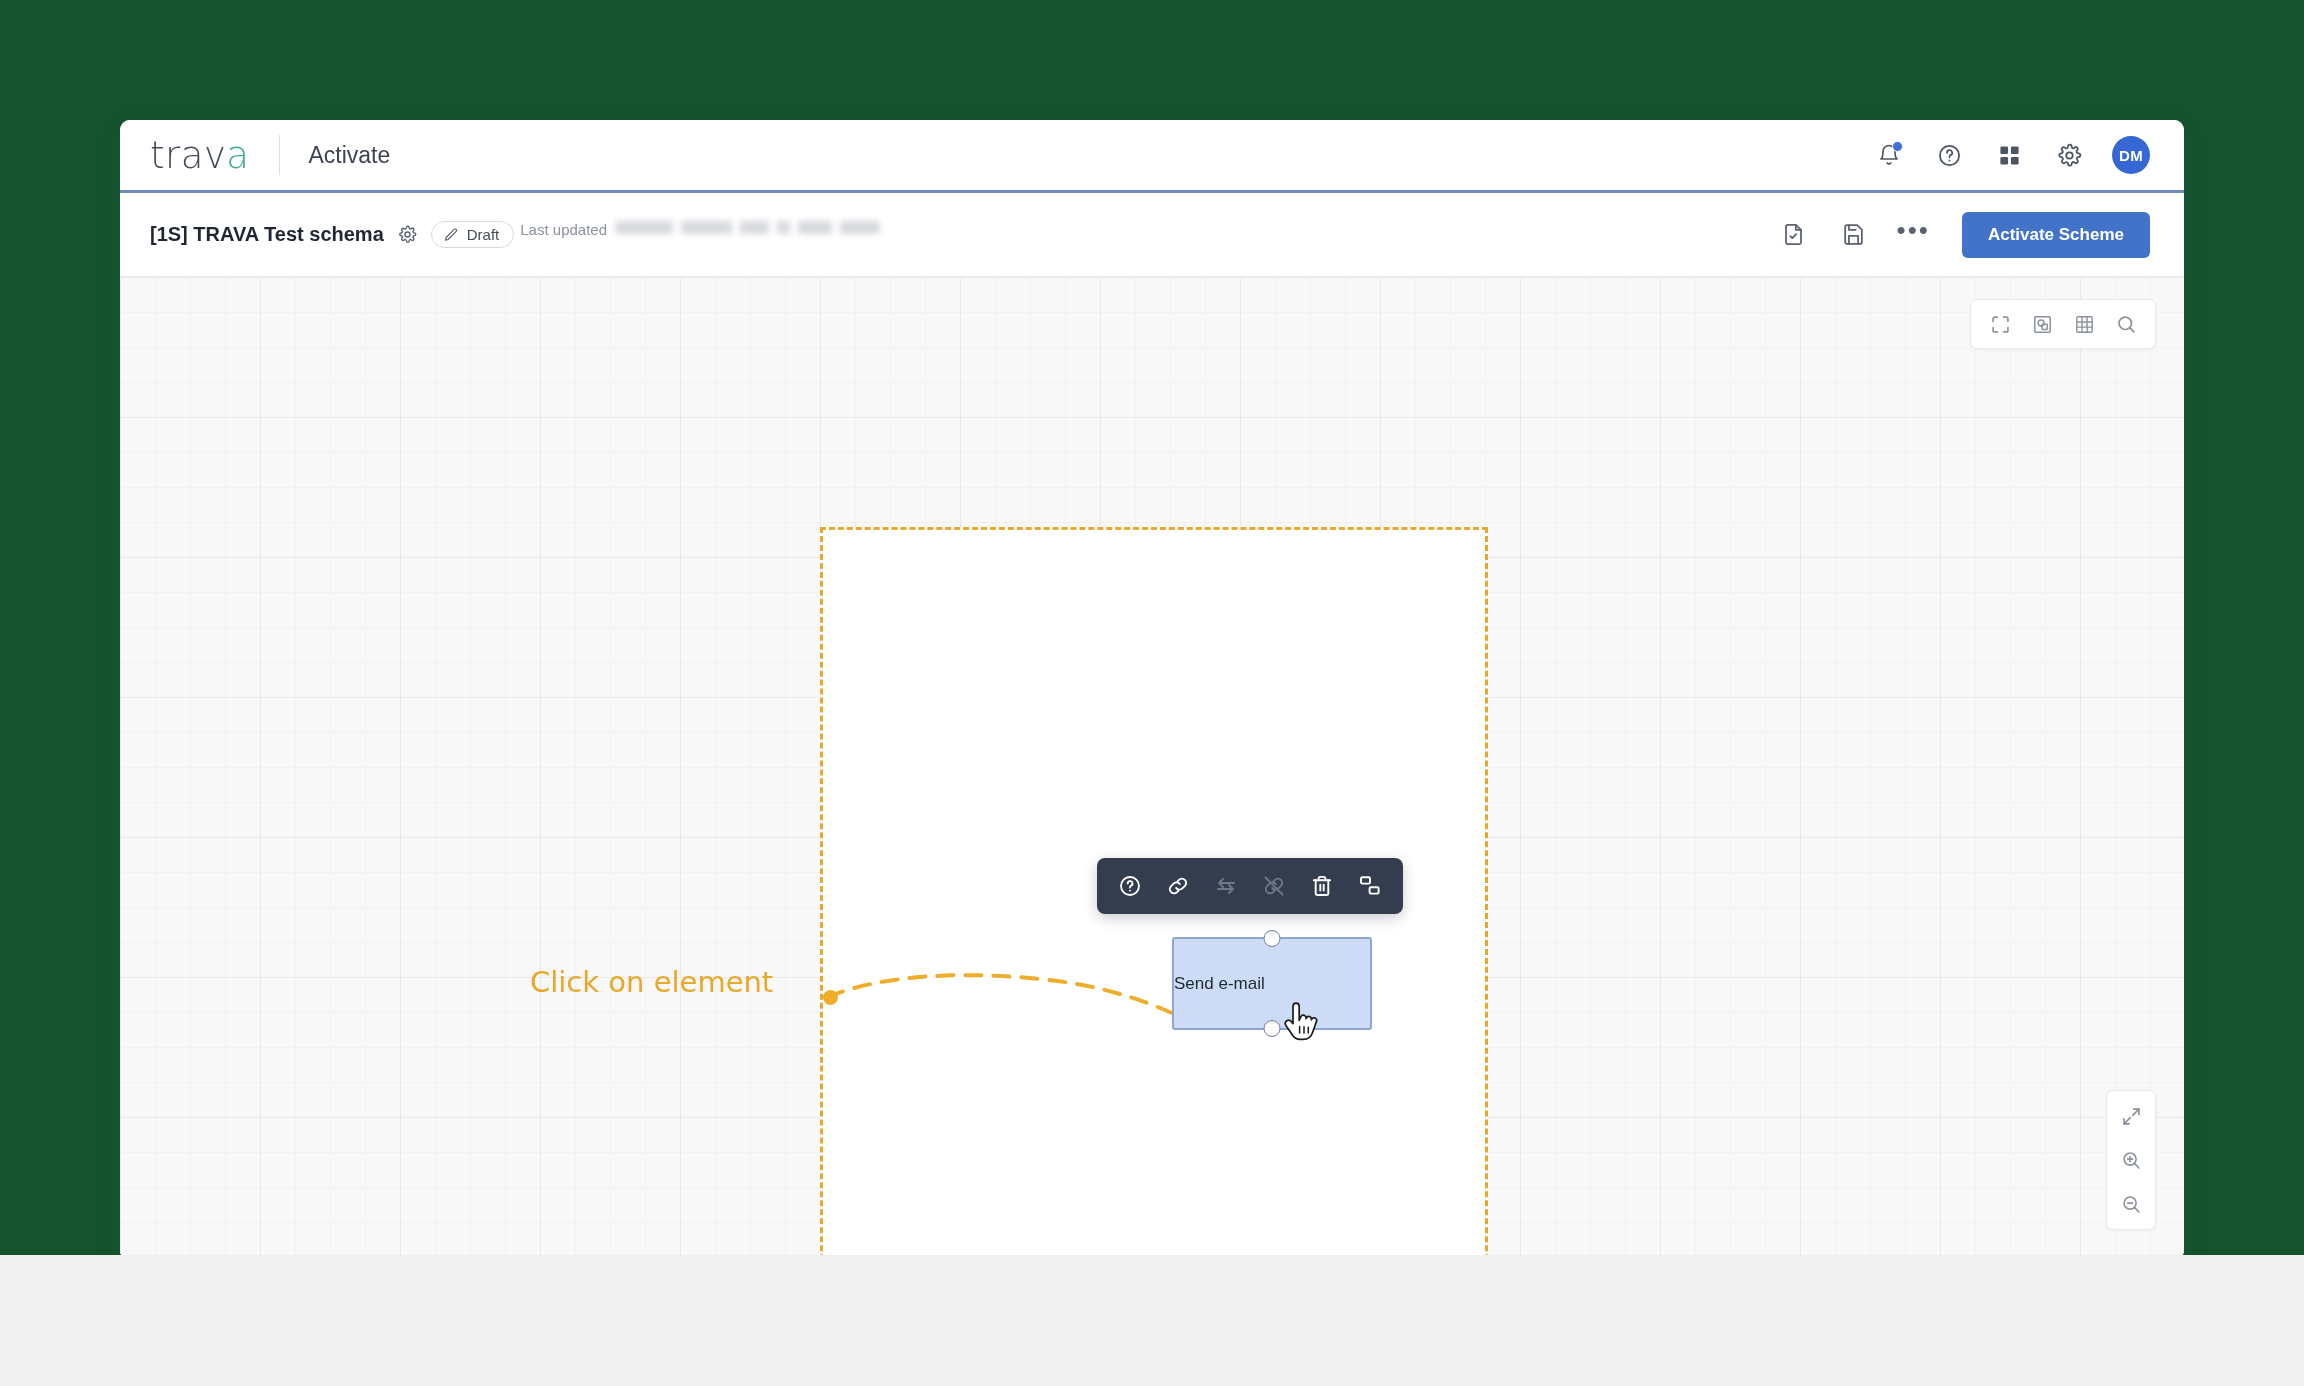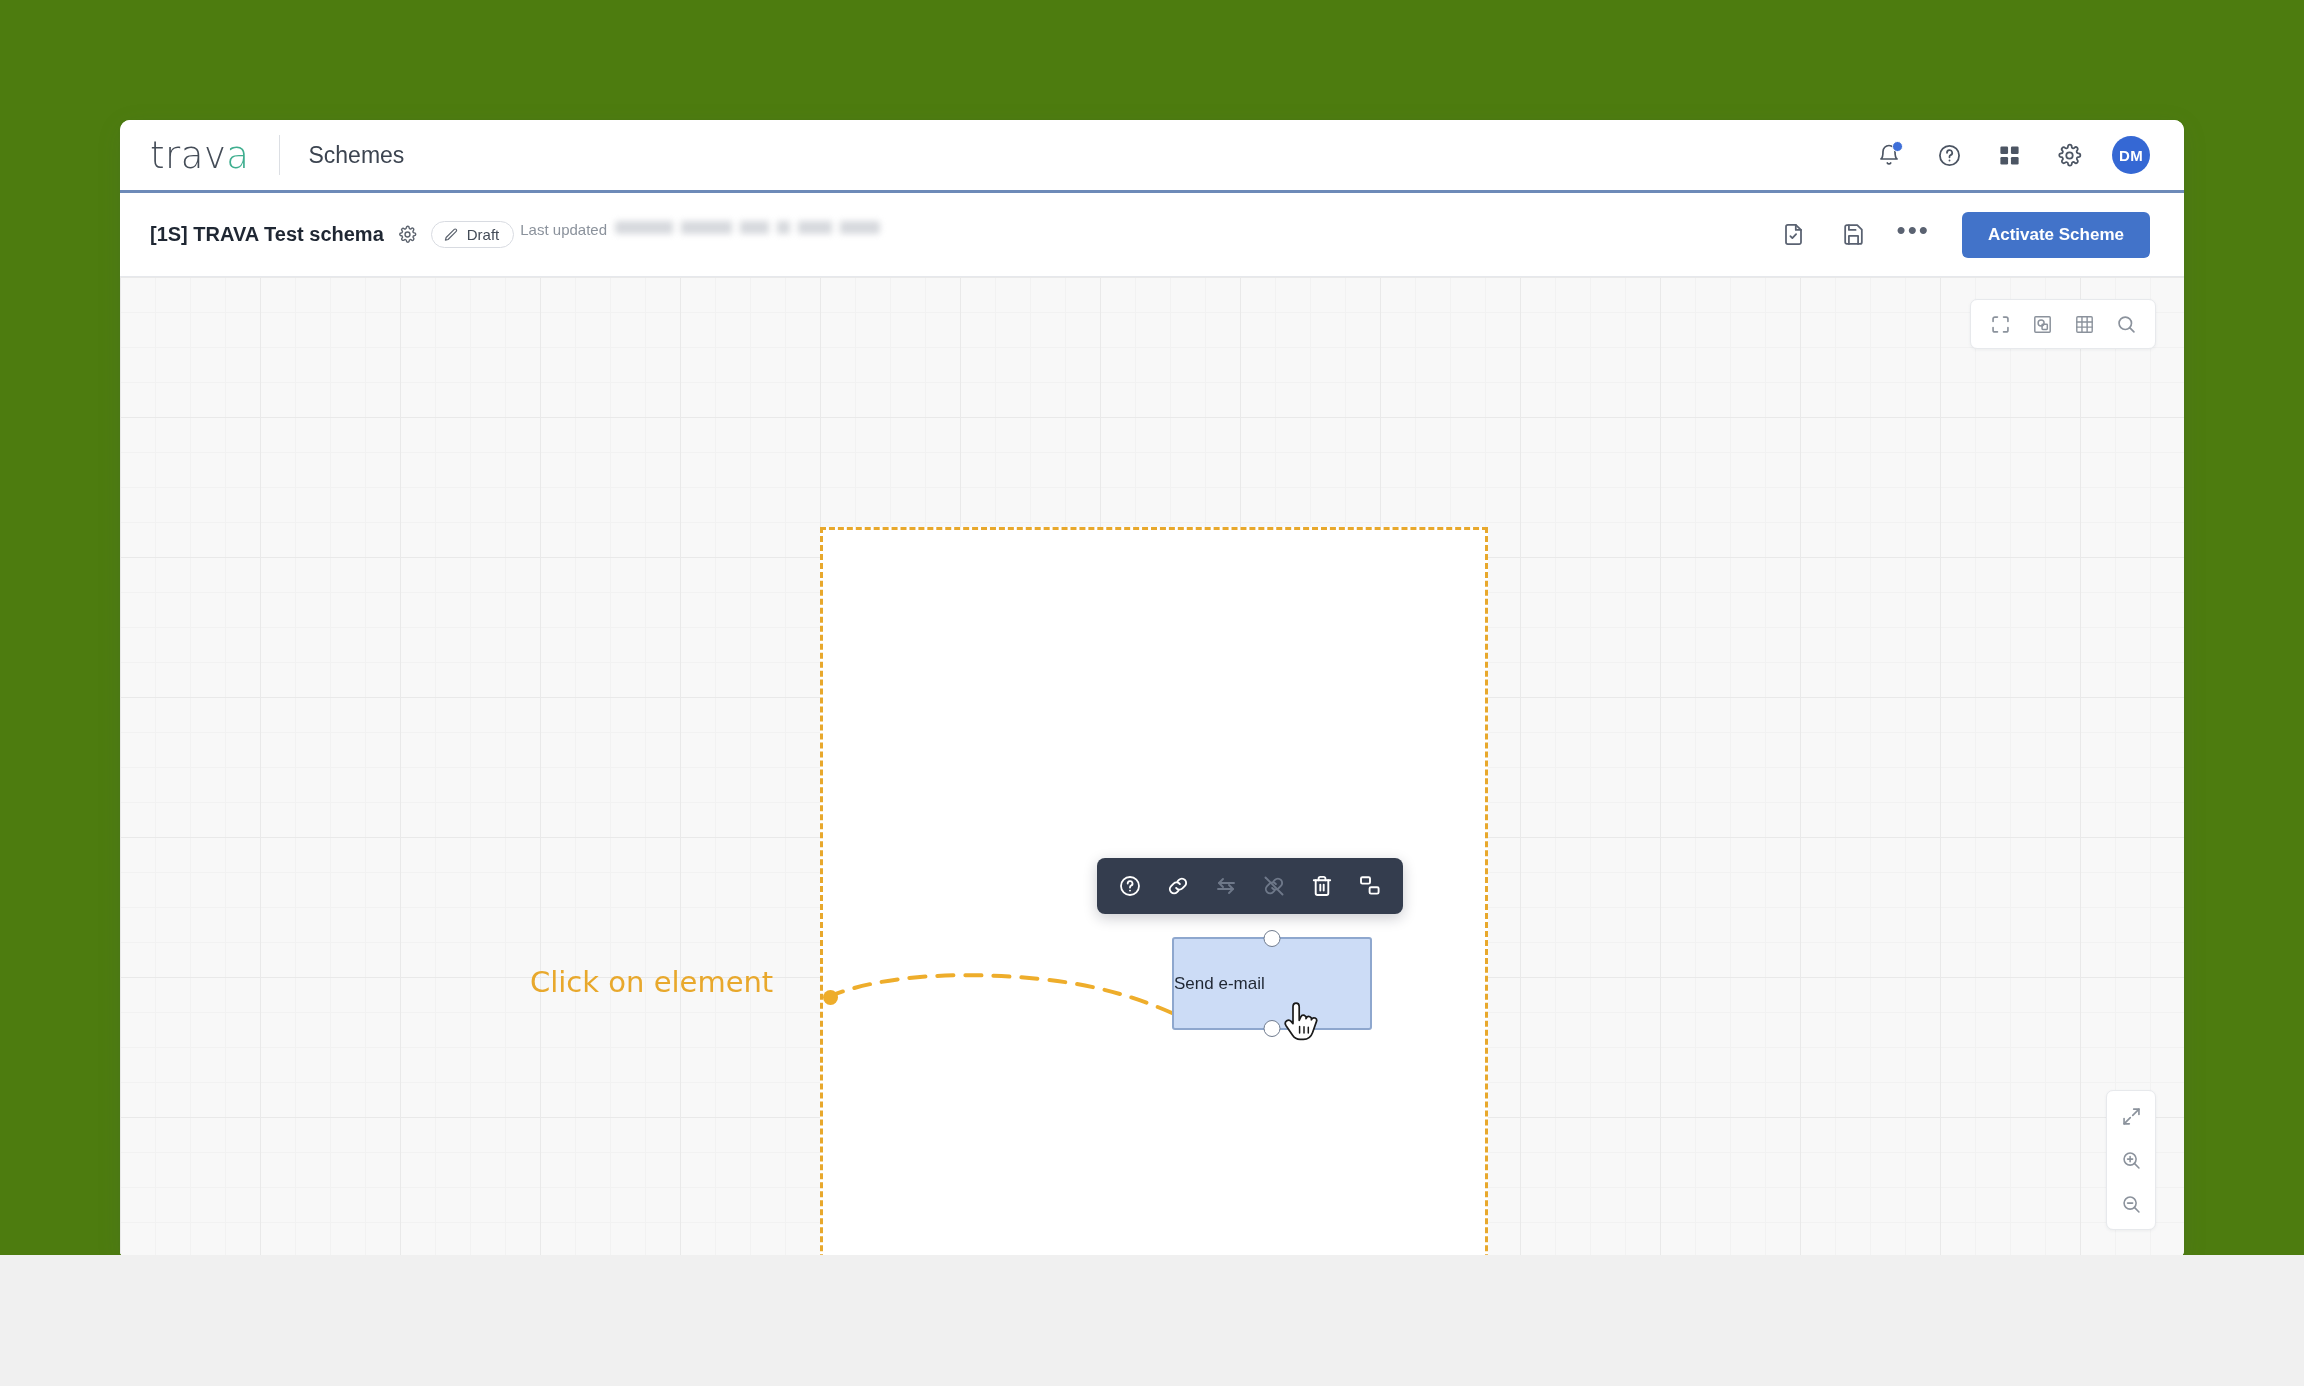--- a/index.html
+++ b/index.html
@@ -5,21 +5,21 @@
   html, body {
     margin: 0;
     padding: 0;
     background: #f0f0f0;
     font-family: "Liberation Sans", sans-serif;
   }
   #stage {
     position: relative;
     width: 2304px;
     height: 1255px;
-    background: #4d7c0f;
+    background: #14532d;
     overflow: hidden;
   }
 
   
   #app-window {
     position: absolute;
     left: 120px;
     top: 120px;
     width: 2064px;
     height: 1140px;
@@ -357,21 +357,21 @@
   <div id="app-window">
 
     <div id="top-bar">
 
       <div class="brand">
         <span class="brand-logo"><span>trav</span><span class="accent">a</span></span>
       </div>
 
       <div class="brand-divider"></div>
 
-      <div class="brand-section">Schemes</div>
+      <div class="brand-section">Activate</div>
 
       <div class="topbar-spacer"></div>
 
       <div class="topbar-icons">
 
         <div class="icon-btn">
           <svg width="24" height="24" viewBox="0 0 24 24" fill="none" stroke="currentColor" stroke-width="1.7" stroke-linecap="round" stroke-linejoin="round">
             <path d="M18 8.5a6 6 0 1 0-12 0c0 6-2 7.5-2 7.5h16s-2-1.5-2-7.5"></path>
             <path d="M10.3 20a2 2 0 0 0 3.4 0"></path>
           </svg>

